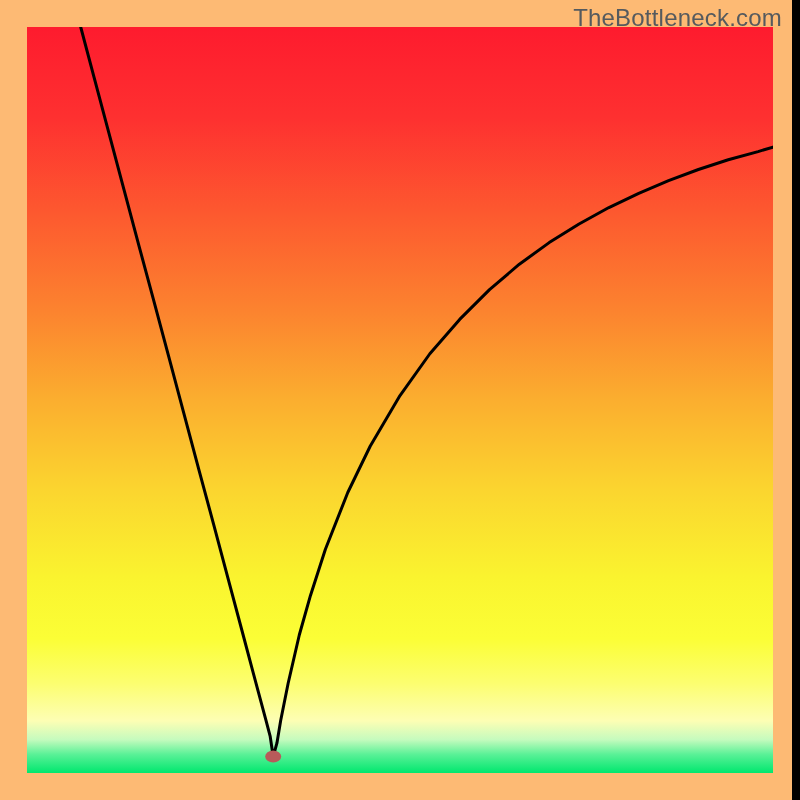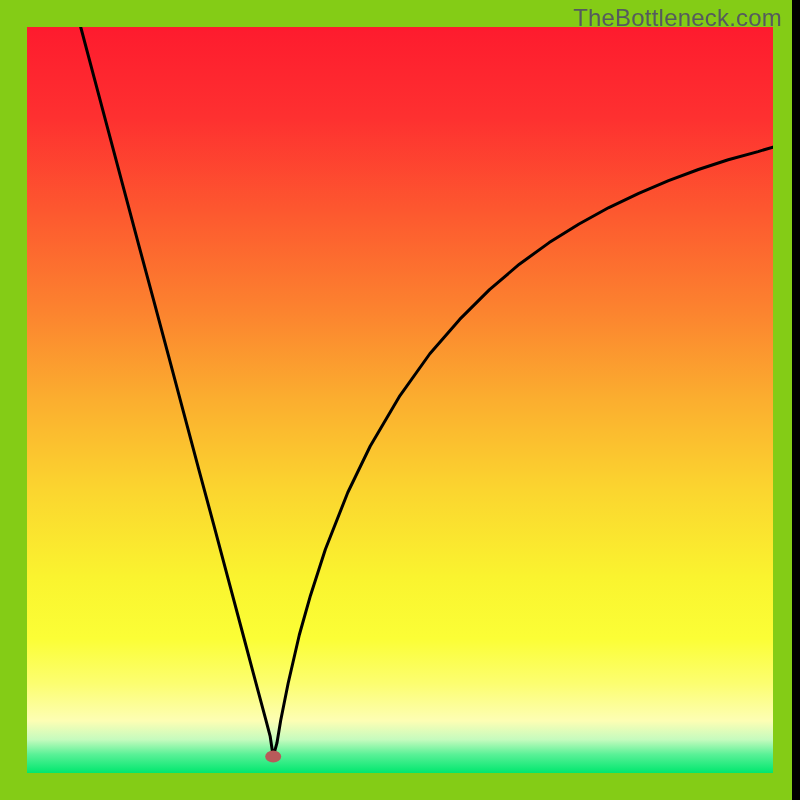--- a/index.html
+++ b/index.html
@@ -8,21 +8,21 @@
     width: 800px;
     height: 800px;
     overflow: hidden;
     background: #000;
     font-family: Arial, Helvetica, sans-serif;
   }
   .frame {
     position: relative;
     width: 792px;
     height: 800px;
-    background: #84cc16;
+    background: #fdba74;
   }
   .watermark {
     position: absolute;
     top: 4px;
     right: 10px;
     color: #555a5e;
     font-size: 24px;
     font-weight: 500;
     letter-spacing: 0.2px;
     z-index: 10;

